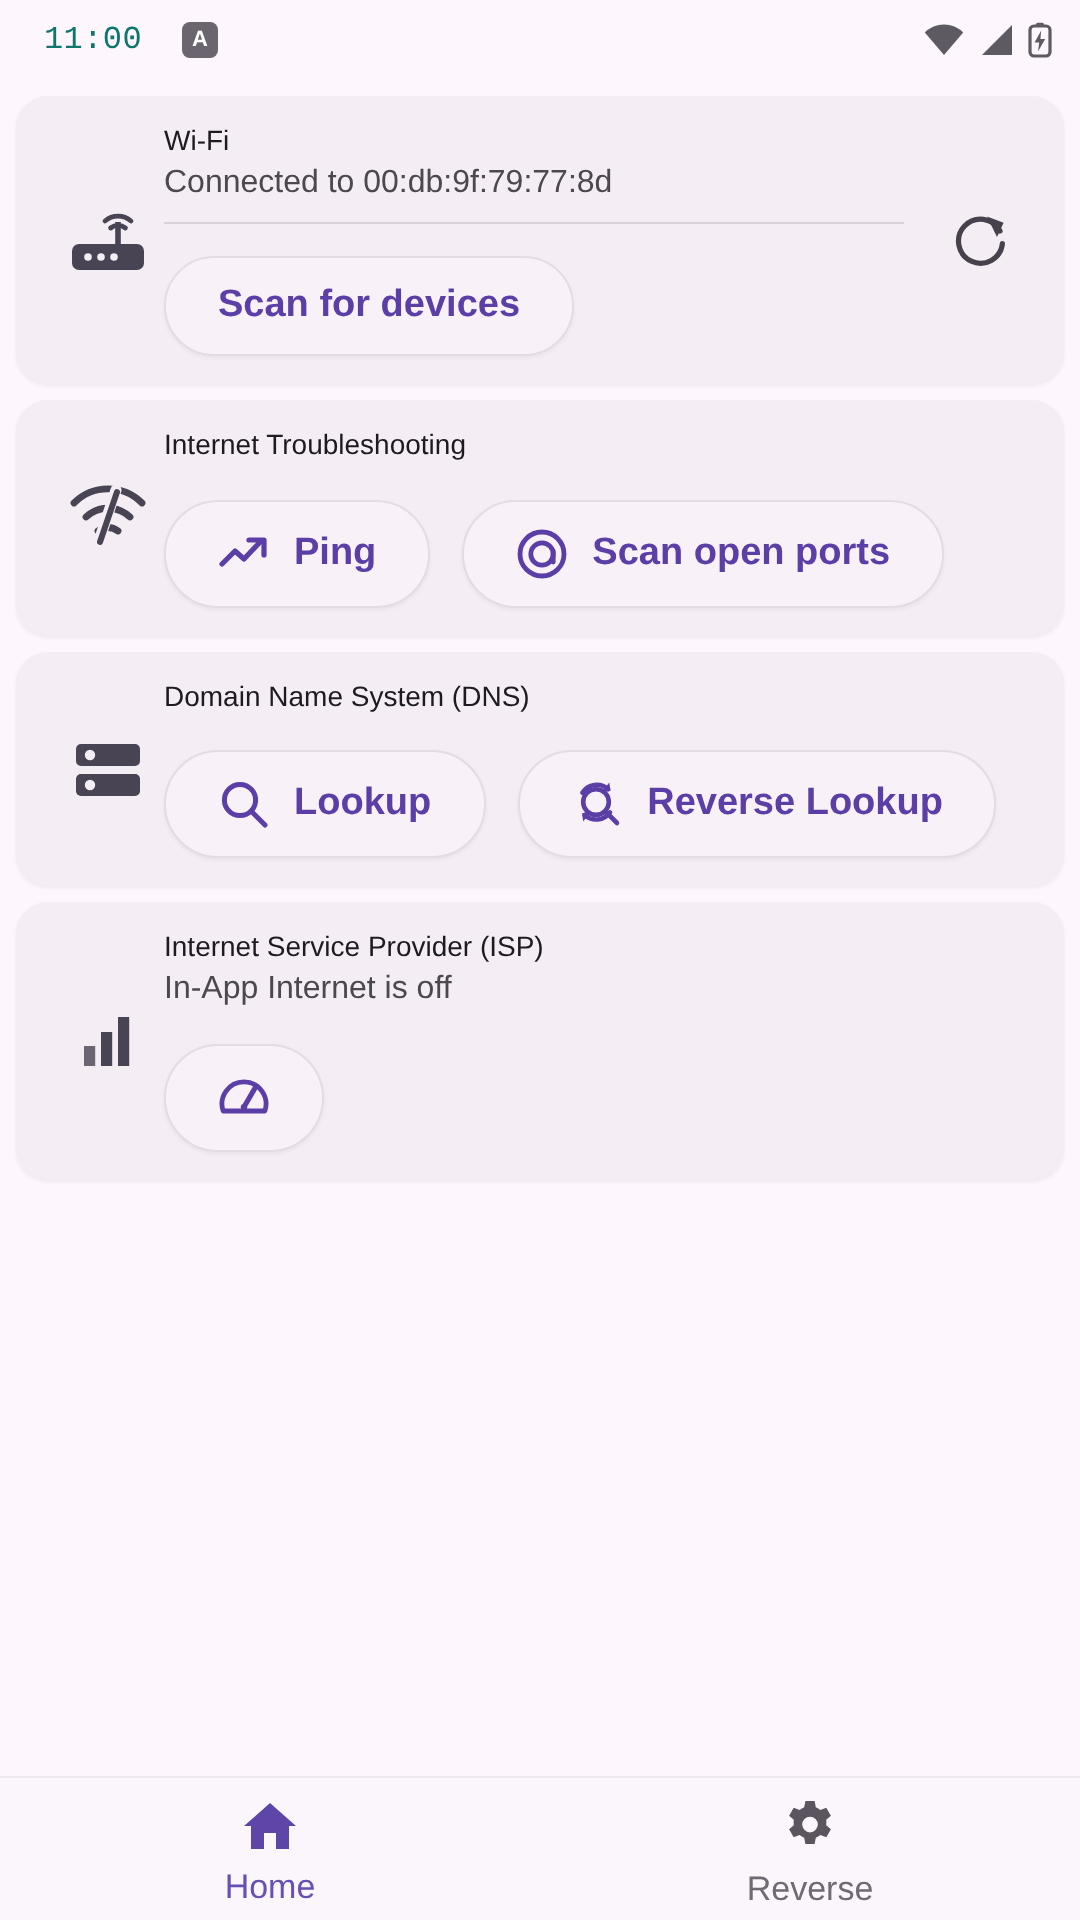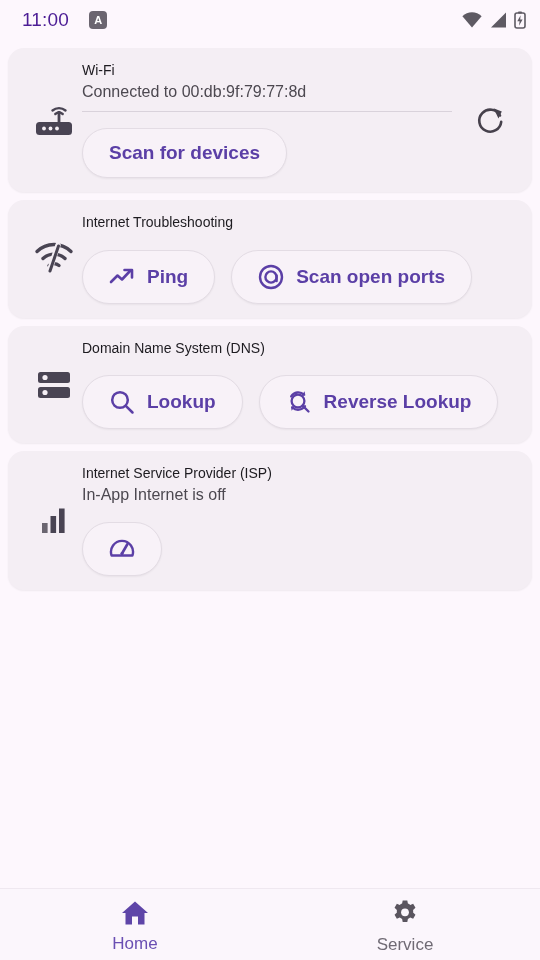--- a/index.html
+++ b/index.html
@@ -19,23 +19,24 @@
 
   
   .status-bar {
     height: 40px;
     display: flex;
     align-items: center;
     padding: 0 14px 0 22px;
     background: #fdf7fd;
   }
   .status-time {
-    font-size: 19px;
-    color: #4c1d95;
+    font-size: 16px;
+    color: #0f766e;
     letter-spacing: 0.2px;
+    font-family: Liberation Mono, monospace;
   }
   .status-badge {
     width: 18px;
     height: 18px;
     border-radius: 4px;
     background: #6b6570;
     margin-left: 20px;
     display: flex;
     align-items: center;
     justify-content: center;
@@ -349,15 +350,15 @@
     </span>
     <span class="nav-label">Home</span>
   </div>
   <div class="nav-item inactive">
     <span>
       <svg width="28" height="28" viewBox="0 0 28 28">
         <path d="M11.7 1.5 h4.6 l0.6 3.1 a9.6 9.6 0 0 1 2.3 1.35 l2.95 -1.1 l2.3 4 l-2.35 2.05 a9.6 9.6 0 0 1 0 2.7 l2.35 2.05 l-2.3 4 l-2.95 -1.1 a9.6 9.6 0 0 1 -2.3 1.35 l-0.6 3.1 h-4.6 l-0.6 -3.1 a9.6 9.6 0 0 1 -2.3 -1.35 l-2.95 1.1 l-2.3 -4 l2.35 -2.05 a9.6 9.6 0 0 1 0 -2.7 l-2.35 -2.05 l2.3 -4 l2.95 1.1 a9.6 9.6 0 0 1 2.3 -1.35 Z" fill="#5a555f"></path>
         <circle cx="14" cy="13.3" r="3.9" fill="#fbf6fc"></circle>
       </svg>
     </span>
-    <span class="nav-label">Service</span>
+    <span class="nav-label">Reverse</span>
   </div>
 </div>
 
 </body></html>

